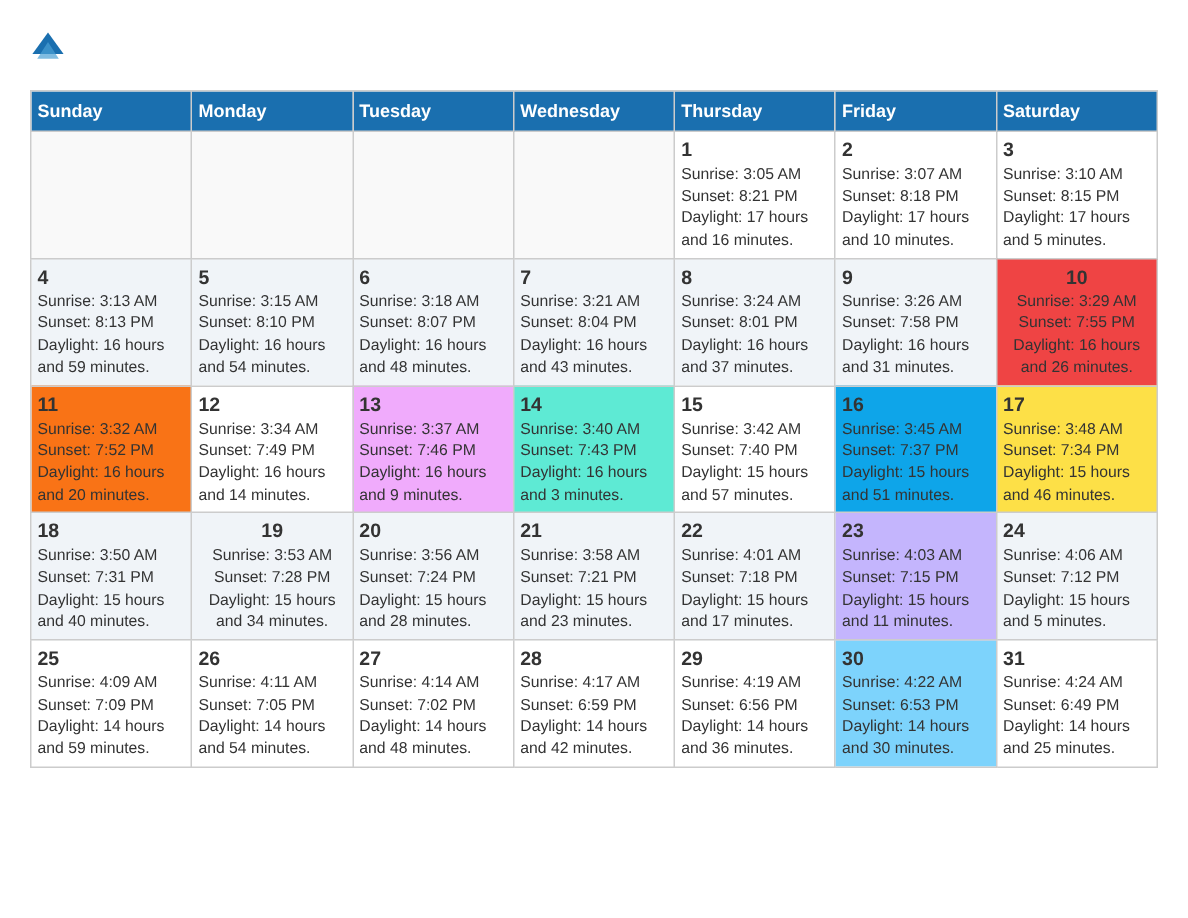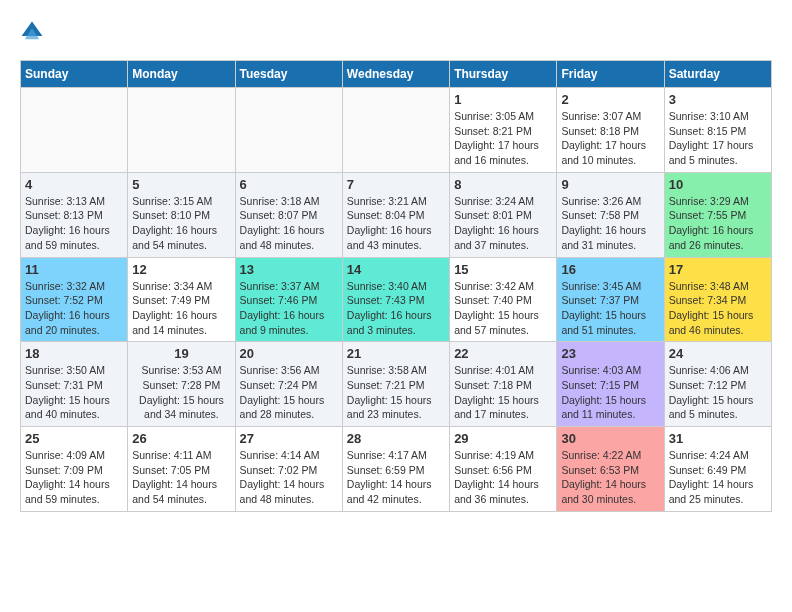--- a/index.html
+++ b/index.html
@@ -163,47 +163,47 @@
           <div class="day-info">Sunrise: 3:21 AM<br>Sunset: 8:04 PM<br>Daylight: 16 hours and 43 minutes.</div>
         </td>
         <td style="background: rgb(240, 244, 248);">
           <div class="day-number">8</div>
           <div class="day-info">Sunrise: 3:24 AM<br>Sunset: 8:01 PM<br>Daylight: 16 hours and 37 minutes.</div>
         </td>
         <td style="background: rgb(240, 244, 248);">
           <div class="day-number">9</div>
           <div class="day-info">Sunrise: 3:26 AM<br>Sunset: 7:58 PM<br>Daylight: 16 hours and 31 minutes.</div>
         </td>
-        <td style="background: #86efac;">
+        <td style="background: #ef4444; text-align: center;">
           <div class="day-number">10</div>
           <div class="day-info">Sunrise: 3:29 AM<br>Sunset: 7:55 PM<br>Daylight: 16 hours and 26 minutes.</div>
         </td>
       </tr>
       <tr>
-        <td style="background: #7dd3fc;">
+        <td style="background: #f97316;">
           <div class="day-number">11</div>
           <div class="day-info">Sunrise: 3:32 AM<br>Sunset: 7:52 PM<br>Daylight: 16 hours and 20 minutes.</div>
         </td>
         <td style="background: rgb(255, 255, 255);">
           <div class="day-number">12</div>
           <div class="day-info">Sunrise: 3:34 AM<br>Sunset: 7:49 PM<br>Daylight: 16 hours and 14 minutes.</div>
         </td>
-        <td style="background: #5eead4;">
+        <td style="background: #f0abfc;">
           <div class="day-number">13</div>
           <div class="day-info">Sunrise: 3:37 AM<br>Sunset: 7:46 PM<br>Daylight: 16 hours and 9 minutes.</div>
         </td>
         <td style="background: #5eead4;">
           <div class="day-number">14</div>
           <div class="day-info">Sunrise: 3:40 AM<br>Sunset: 7:43 PM<br>Daylight: 16 hours and 3 minutes.</div>
         </td>
         <td style="background: rgb(255, 255, 255);">
           <div class="day-number">15</div>
           <div class="day-info">Sunrise: 3:42 AM<br>Sunset: 7:40 PM<br>Daylight: 15 hours and 57 minutes.</div>
         </td>
-        <td style="background: #7dd3fc;">
+        <td style="background: #0ea5e9;">
           <div class="day-number">16</div>
           <div class="day-info">Sunrise: 3:45 AM<br>Sunset: 7:37 PM<br>Daylight: 15 hours and 51 minutes.</div>
         </td>
         <td style="background: #fde047;">
           <div class="day-number">17</div>
           <div class="day-info">Sunrise: 3:48 AM<br>Sunset: 7:34 PM<br>Daylight: 15 hours and 46 minutes.</div>
         </td>
       </tr>
       <tr>
         <td style="background: rgb(240, 244, 248);">
@@ -249,21 +249,21 @@
           <div class="day-info">Sunrise: 4:14 AM<br>Sunset: 7:02 PM<br>Daylight: 14 hours and 48 minutes.</div>
         </td>
         <td style="background: rgb(255, 255, 255);">
           <div class="day-number">28</div>
           <div class="day-info">Sunrise: 4:17 AM<br>Sunset: 6:59 PM<br>Daylight: 14 hours and 42 minutes.</div>
         </td>
         <td style="background: rgb(255, 255, 255);">
           <div class="day-number">29</div>
           <div class="day-info">Sunrise: 4:19 AM<br>Sunset: 6:56 PM<br>Daylight: 14 hours and 36 minutes.</div>
         </td>
-        <td style="background: #fca5a5;">
+        <td style="background: #7dd3fc;">
           <div class="day-number">30</div>
           <div class="day-info">Sunrise: 4:22 AM<br>Sunset: 6:53 PM<br>Daylight: 14 hours and 30 minutes.</div>
         </td>
         <td style="background: rgb(255, 255, 255);">
           <div class="day-number">31</div>
           <div class="day-info">Sunrise: 4:24 AM<br>Sunset: 6:49 PM<br>Daylight: 14 hours and 25 minutes.</div>
         </td>
       </tr>
     </tbody>
 </table>

